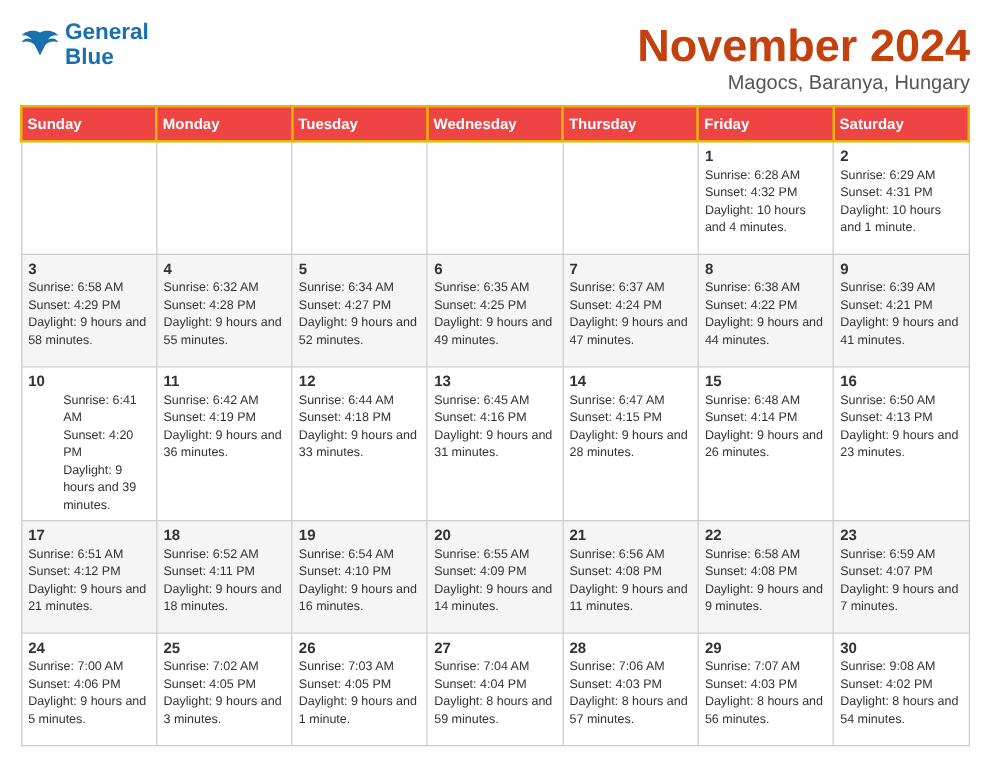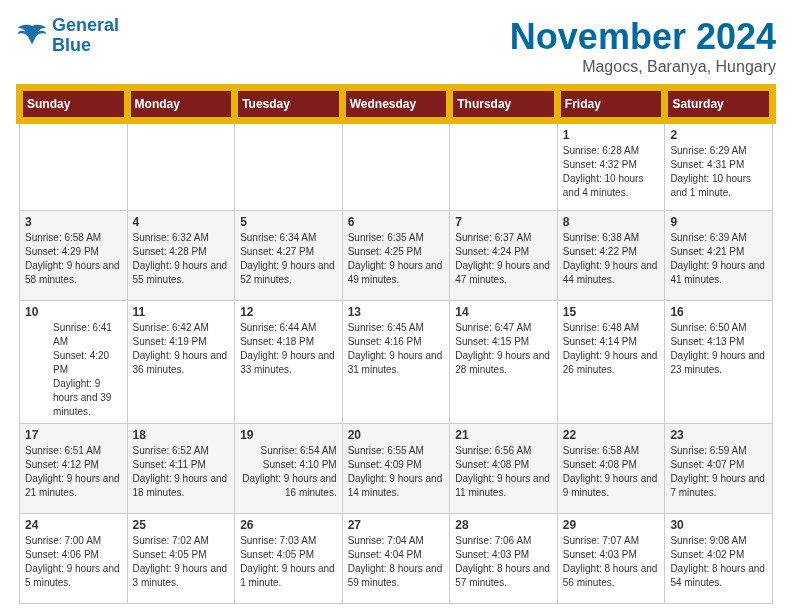--- a/index.html
+++ b/index.html
@@ -33,39 +33,39 @@
     .logo-bird {
       width: 32px;
       height: 28px;
     }
     .title-area {
       text-align: right;
     }
     .month-title {
       font-size: 36px;
       font-weight: bold;
-      color: #0369a1;
+      color: #c2410c;
     }
     .subtitle {
       font-size: 16px;
       color: #555;
     }
     table {
       width: 100%;
       border-collapse: collapse;
       table-layout: fixed;
     }
     thead tr th {
-      background: #7f1d1d;
+      background: #ef4444;
       color: #fff;
       font-size: 12px;
       font-weight: bold;
       padding: 6px 4px;
       text-align: left;
-      border: 7px solid #eab308;
+      border: 2px solid #eab308;
     }
     tbody tr td {
       border: 1px solid #ccc;
       vertical-align: top;
       padding: 4px 5px;
       font-size: 10px;
       color: #333;
       min-height: 80px;
       height: 90px;
       background: #fff;
@@ -235,21 +235,21 @@
 Daylight: 9 hours and 21 minutes.</div>
         </td>
         <td>
           <span class="day-num">18</span>
           <div class="cell-info" style="white-space: pre-wrap;">Sunrise: 6:52 AM
 Sunset: 4:11 PM
 Daylight: 9 hours and 18 minutes.</div>
         </td>
         <td>
           <span class="day-num">19</span>
-          <div class="cell-info" style="white-space: pre-wrap; text-align: right;">Sunrise: 6:54 AM
+          <div class="cell-info" style="white-space: pre-wrap;">Sunrise: 6:54 AM
 Sunset: 4:10 PM
 Daylight: 9 hours and 16 minutes.</div>
         </td>
         <td>
           <span class="day-num">20</span>
           <div class="cell-info" style="white-space: pre-wrap;">Sunrise: 6:55 AM
 Sunset: 4:09 PM
 Daylight: 9 hours and 14 minutes.</div>
         </td>
         <td>

